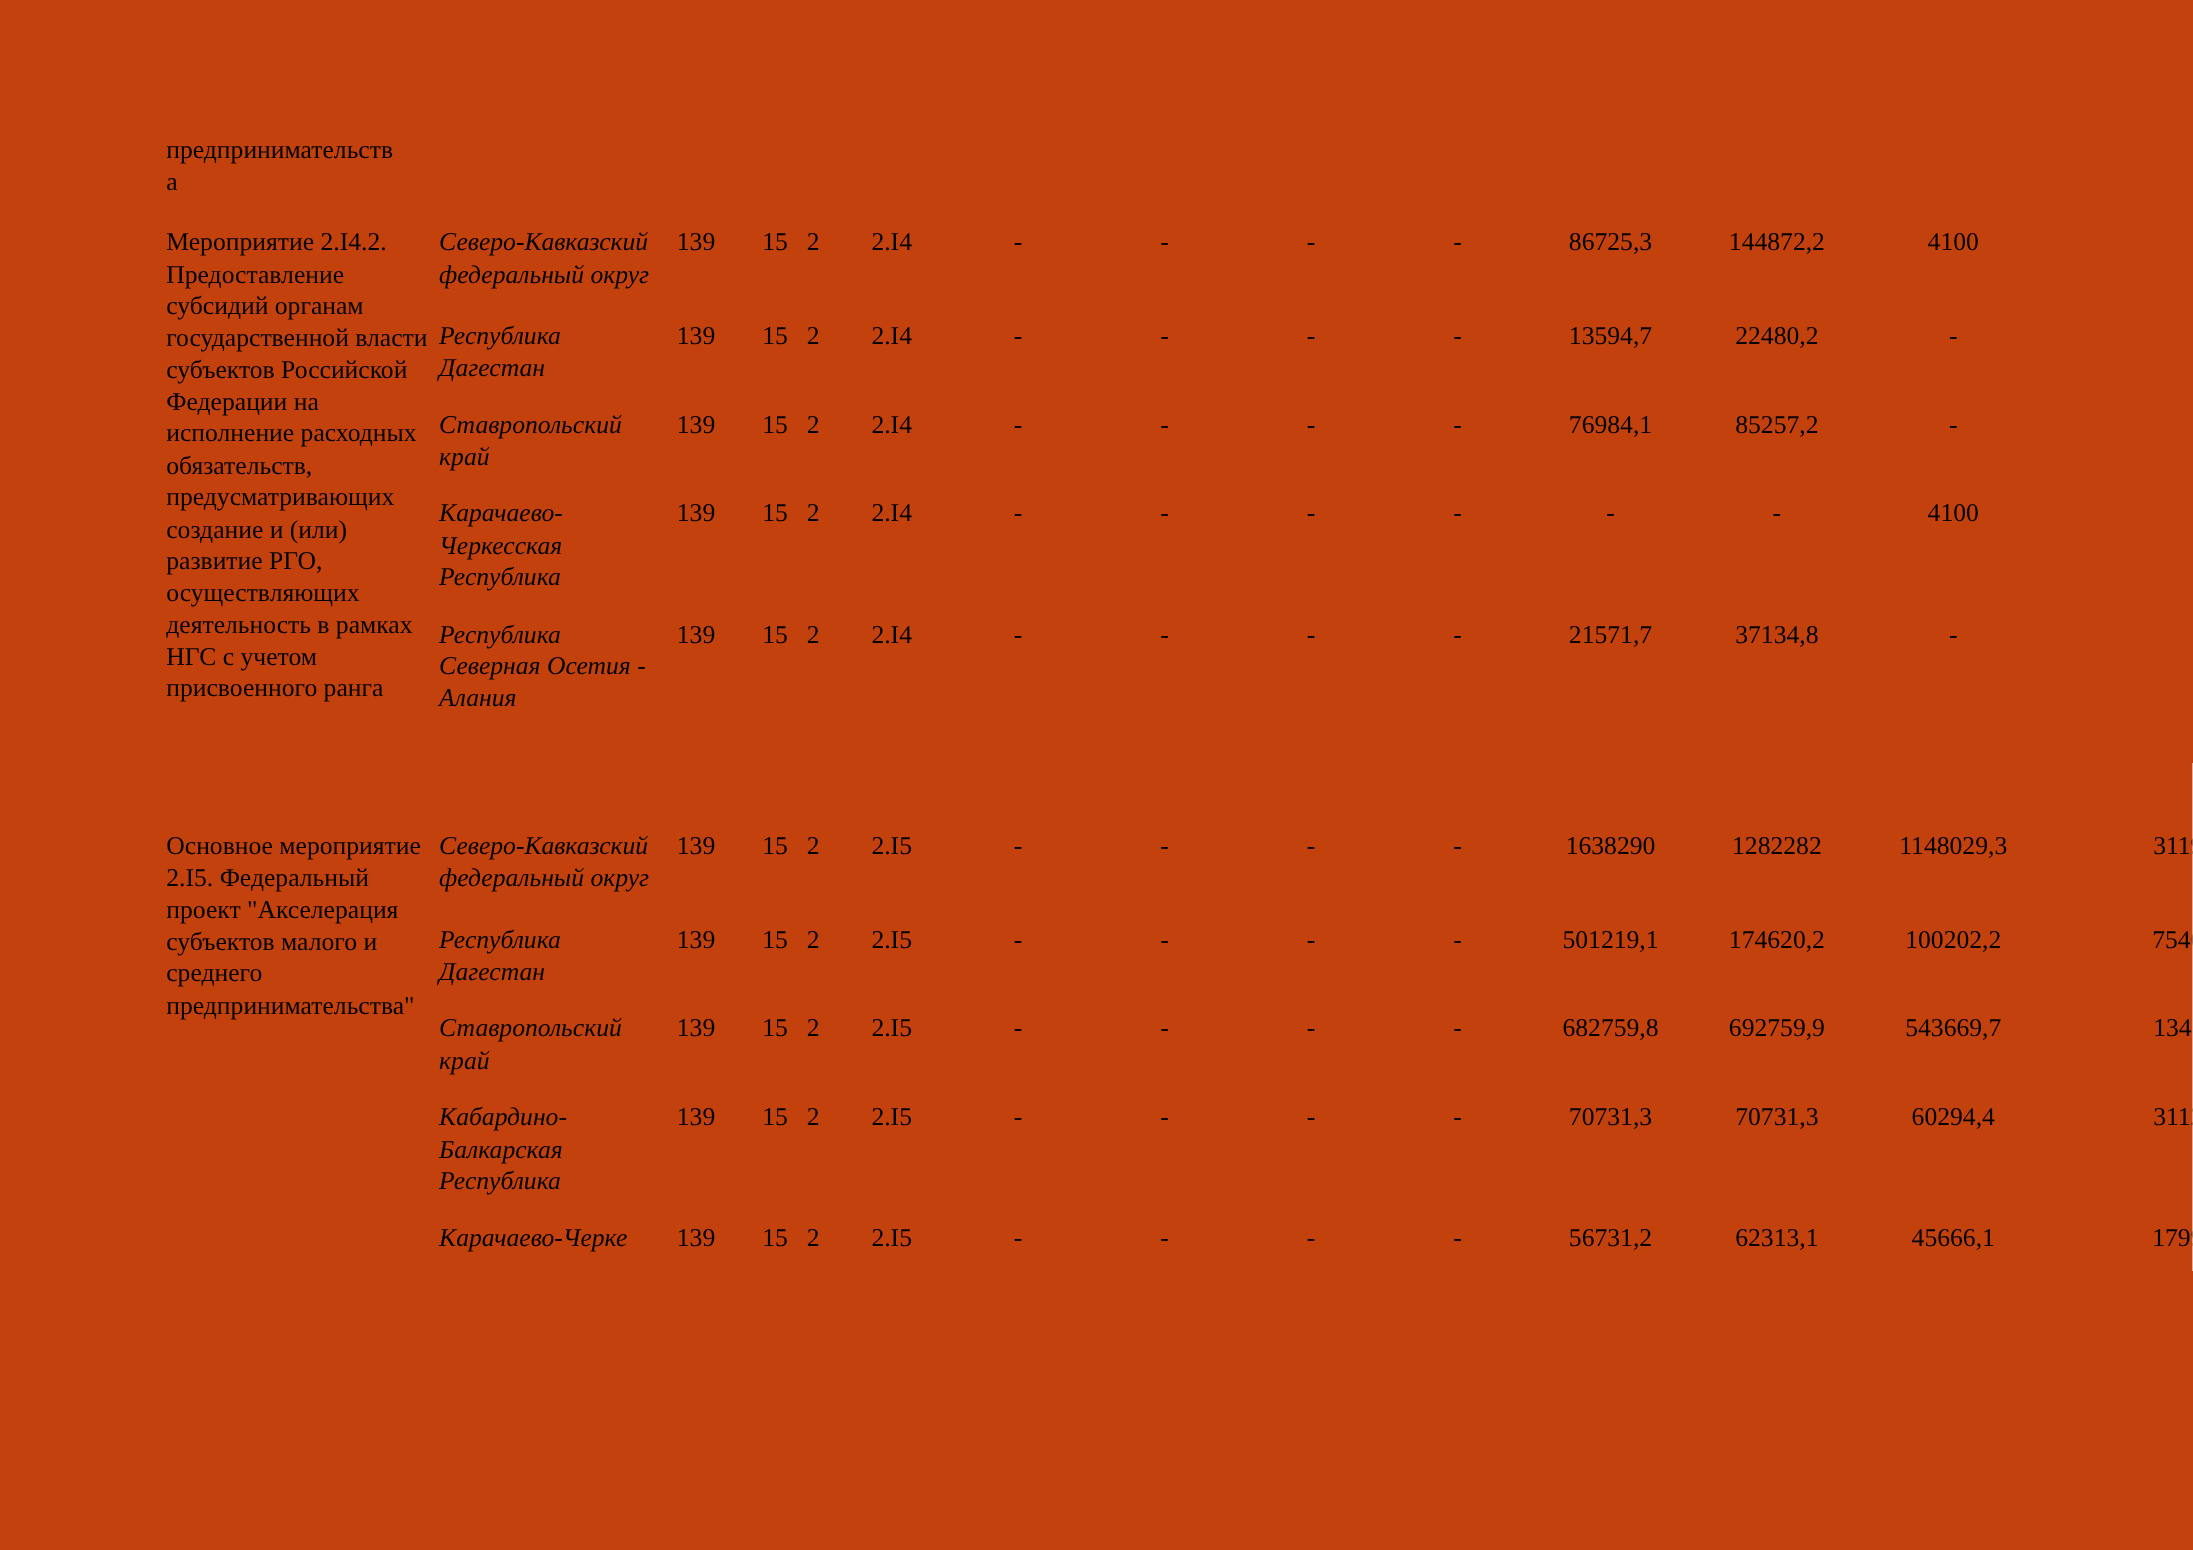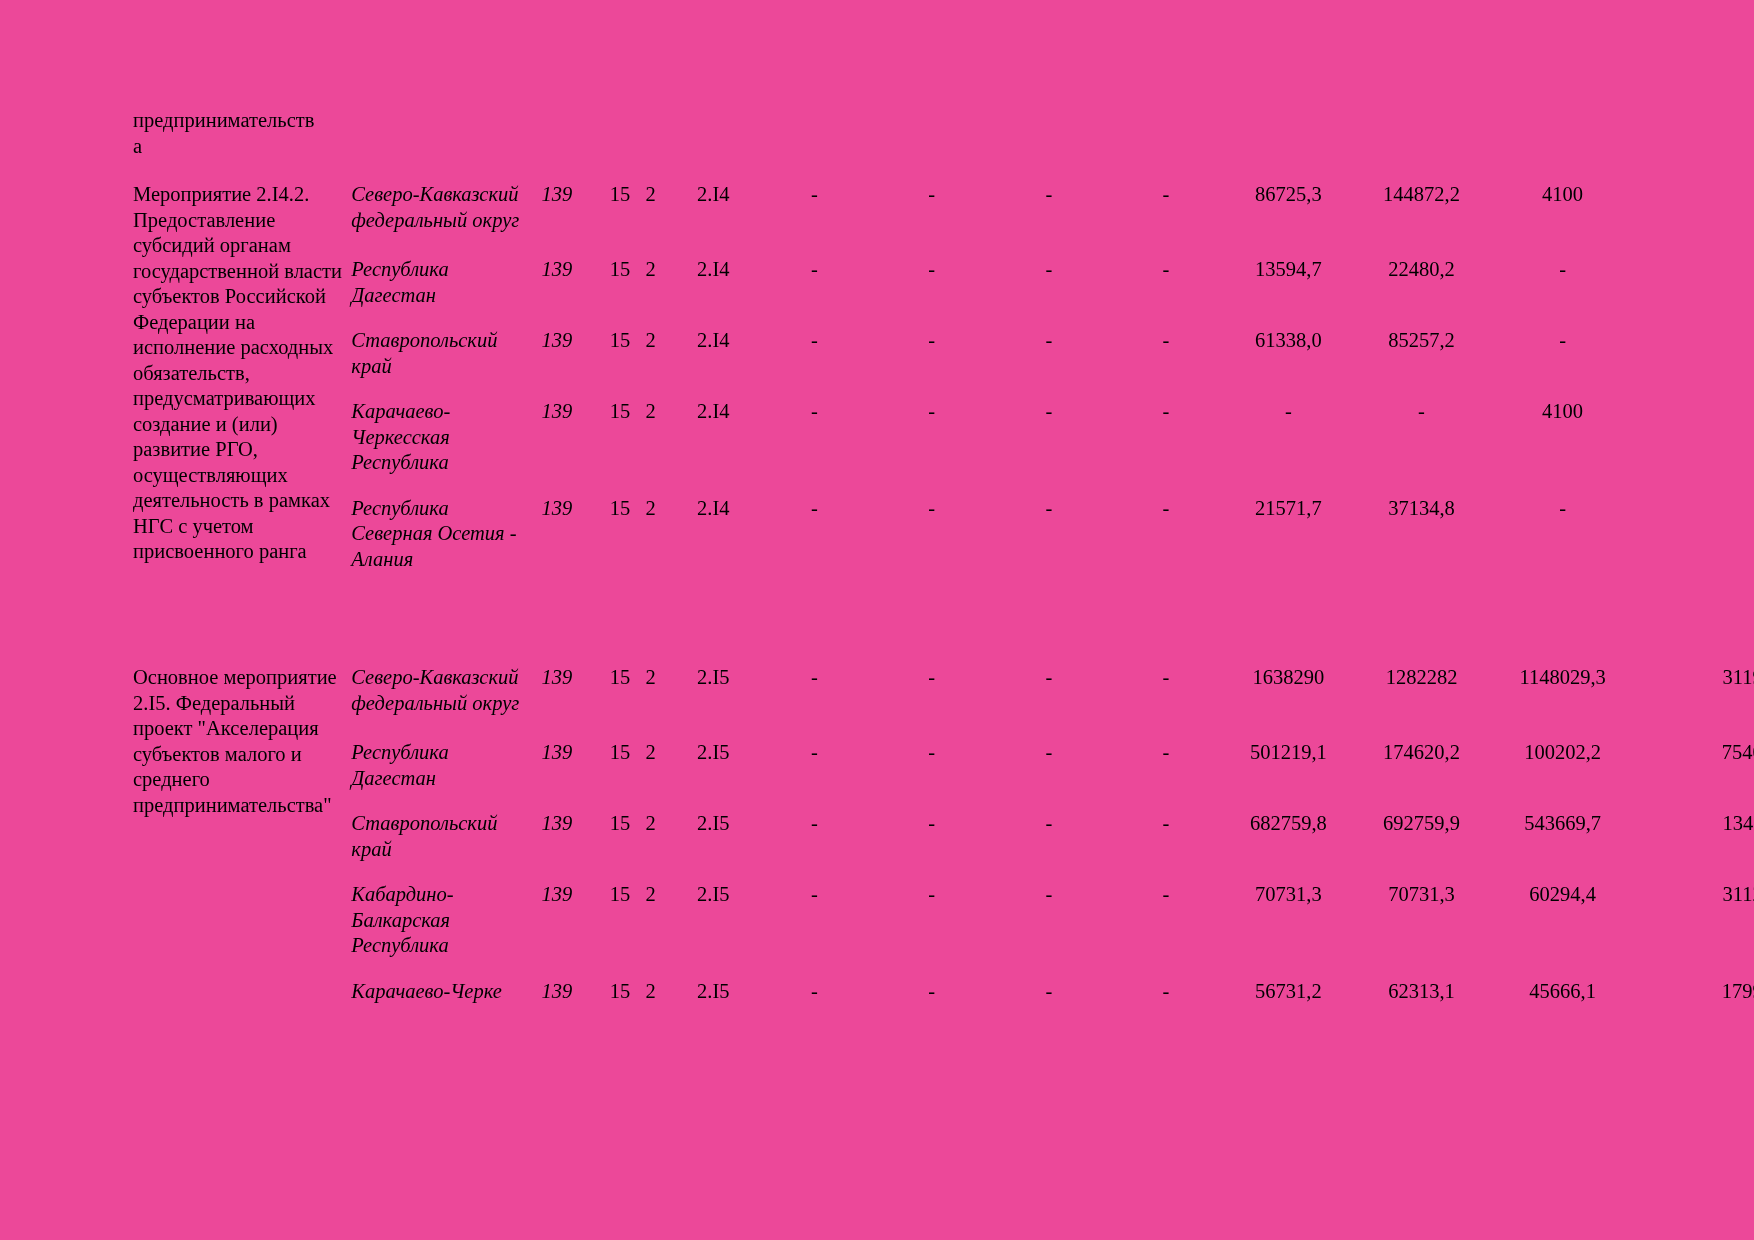--- a/index.html
+++ b/index.html
@@ -9,41 +9,41 @@
   }
   body {
     font-family: "Liberation Serif", "DejaVu Serif", serif;
     color: #000000;
   }
   #page {
     position: relative;
     width: 1754px;
     height: 1240px;
     overflow: hidden;
-    background: #ec4899;
+    background: #c2410c;
   }
   .doc-table {
     position: absolute;
     left: 133px;
     top: 108px;
     width: 1640px;
     border-collapse: collapse;
     table-layout: fixed;
   }
   .doc-table td {
     padding: 0 0 0 0;
     vertical-align: top;
     font-size: 20.5px;
     line-height: 25.5px;
     border: none;
   }
   
   .c-name      { width: 205px; padding-right: 8px; }
   .c-region    { width: 170px; padding-right: 8px; font-style: italic; }
-  .c-n1        { width: 46px;  text-align: center; font-style: italic; }
+  .c-n1        { width: 46px;  text-align: center; }
   .c-n2        { width: 46px;  text-align: right; }
   .c-n3        { width: 38px;  text-align: center; }
   .c-code      { width: 80px;  text-align: center; padding-left: 8px;}
   .c-d1        { width: 110px; text-align: center; }
   .c-d2        { width: 110px; text-align: center; }
   .c-d3        { width: 110px; text-align: center; }
   .c-d4        { width: 110px; text-align: center; }
   .c-v1        { width: 120px; text-align: center; }
   .c-v2        { width: 130px; text-align: center; }
   .c-v3        { width: 135px; text-align: center; }
@@ -115,21 +115,21 @@
       <tr class="pad-top-sm">
         <td class="c-region regioncell">Ставропольский край</td>
         <td class="c-n1">139</td>
         <td class="c-n2">15</td>
         <td class="c-n3">2</td>
         <td class="c-code">2.I4</td>
         <td class="c-d1">-</td>
         <td class="c-d2">-</td>
         <td class="c-d3">-</td>
         <td class="c-d4">-</td>
-        <td class="c-v1">61338,0</td>
+        <td class="c-v1">76984,1</td>
         <td class="c-v2">85257,2</td>
         <td class="c-v3">-</td>
         <td class="c-v4">-</td>
       </tr>
 
       <tr class="pad-top-sm">
         <td class="c-region regioncell">Карачаево-Черкесская Республика</td>
         <td class="c-n1">139</td>
         <td class="c-n2">15</td>
         <td class="c-n3">2</td>

